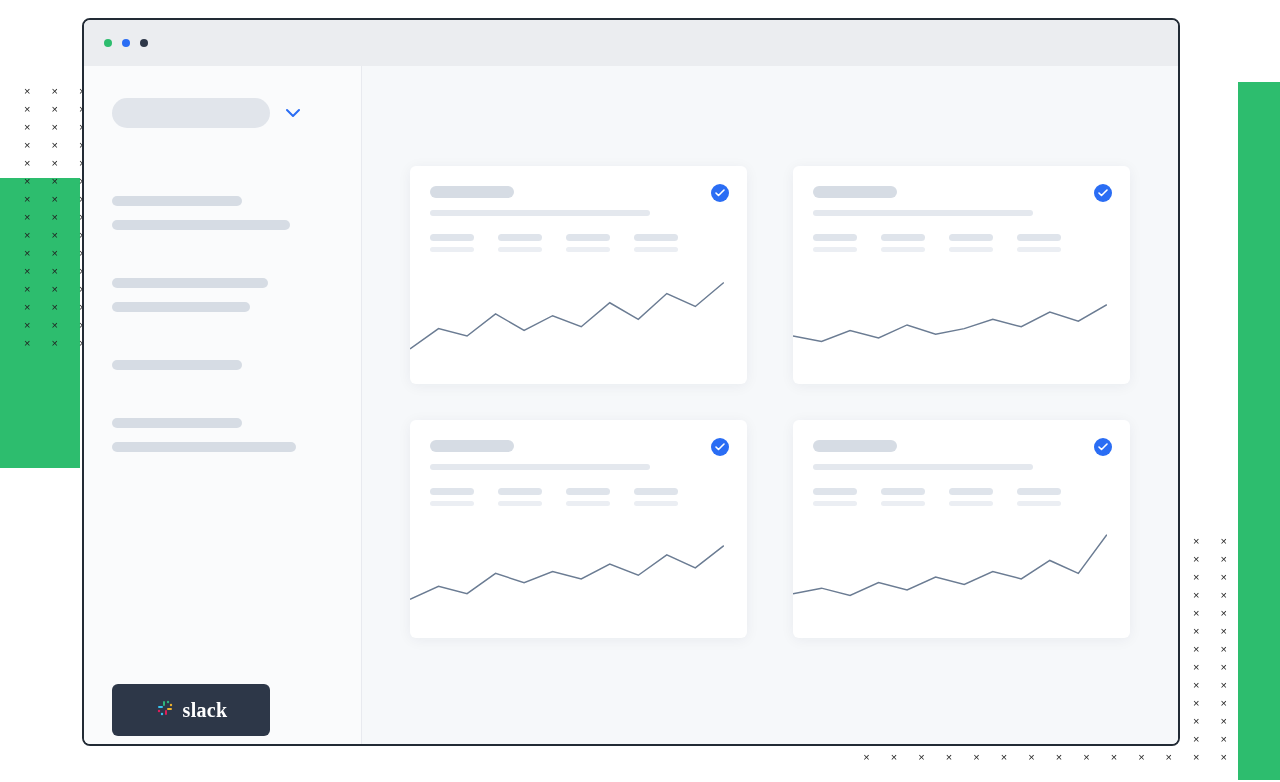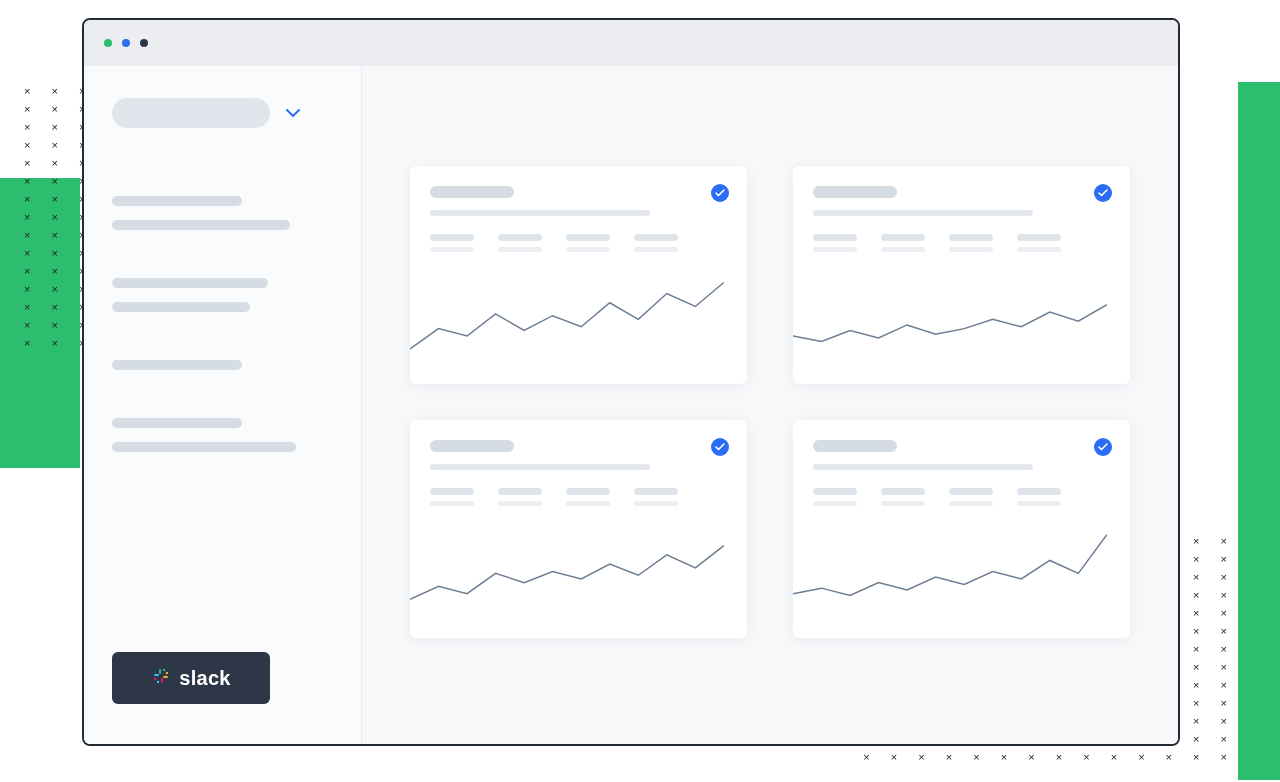--- a/index.html
+++ b/index.html
@@ -74,23 +74,24 @@
 .app-body {
   flex: 1;
   display: flex;
   min-height: 0;
 }
 
 .sidebar {
   width: 278px;
   background: #fafbfc;
   border-right: 1px solid #e8eaef;
-  padding: 32px 28px 40px;
+  padding: 32px 28px 8px;
   display: flex;
   flex-direction: column;
+  font-family: Liberation Serif, serif;
 }
 .ws-select {
   display: flex;
   align-items: center;
   gap: 16px;
   margin-bottom: 68px;
 }
 .pill {
   width: 158px;
   height: 30px;

